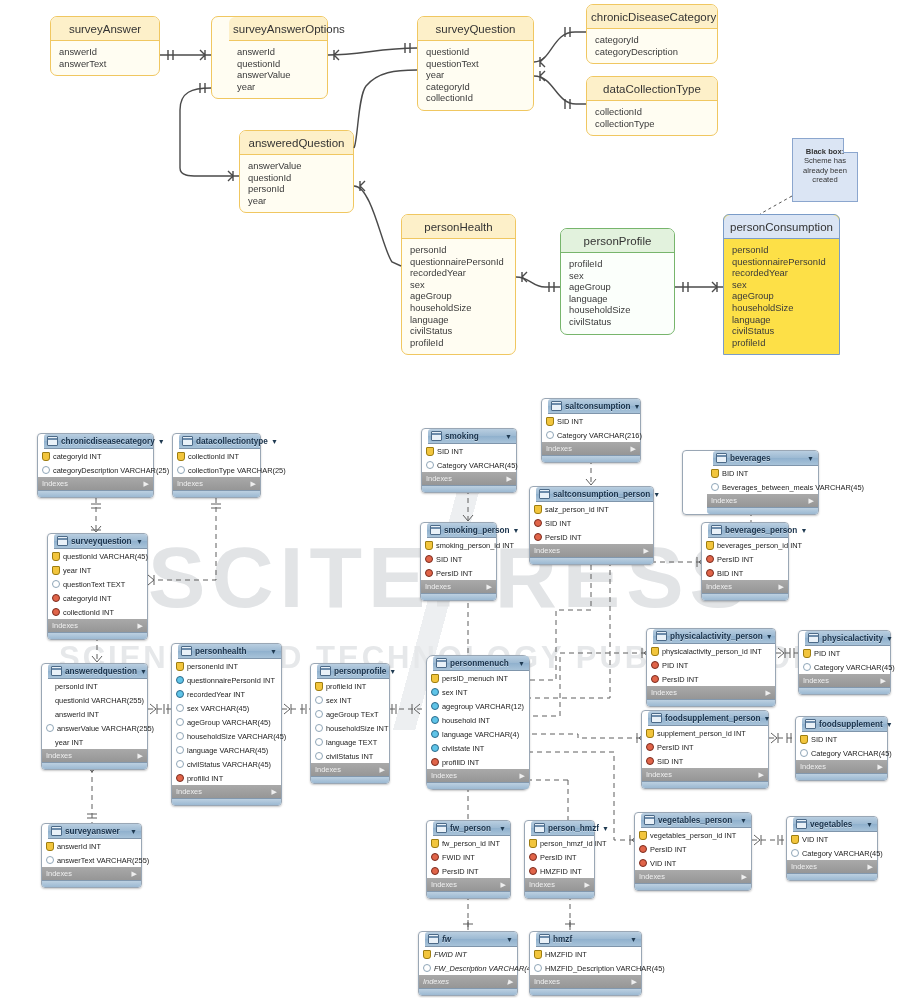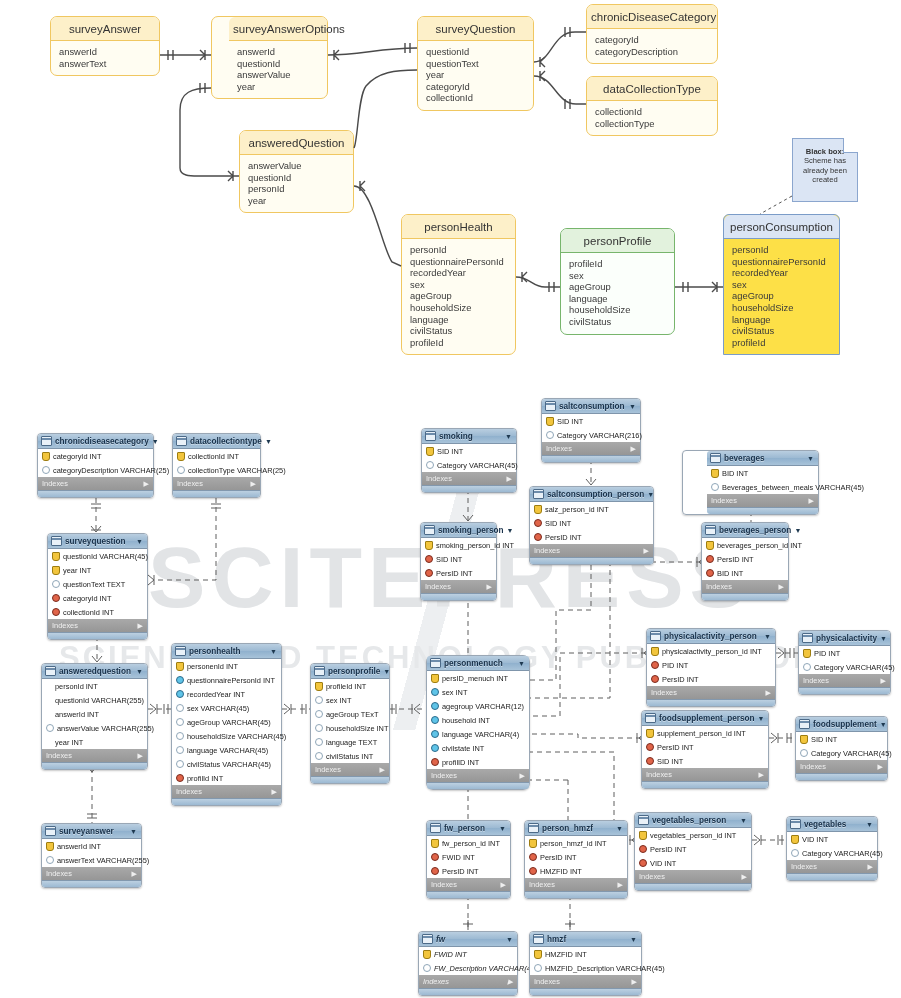--- a/index.html
+++ b/index.html
@@ -42,21 +42,21 @@
   #note-box .note-txt b{font-weight:bold;}
 
   
   #wb-diagram{position:absolute;left:0;top:380px;width:901px;height:618px;z-index:2;}
   .tbl{position:absolute;z-index:4;
        background:linear-gradient(#ffffff,#ffffff);
        border:1px solid #9aa7b5;border-radius:4px;
        box-shadow:0 1px 2px rgba(0,0,0,.22);box-sizing:border-box;}
   .tbl .t-head{height:14px;display:flex;align-items:center;gap:3px;padding:0 3px;
        background:linear-gradient(#b9cee0,#9dbad3 48%,#8fb0cd 50%,#a8c3d9);
-       border-radius:3px 3px 0 0;border-bottom:1px solid #7f95ab;}
+       border-radius:3px 3px 0 0;border-bottom:1px solid #7f95ab;margin-left:6px;}
   .tbl .t-ico{width:9px;height:8px;flex:0 0 auto;background:#e9f1f8;
        border:1px solid #4c6a88;border-radius:1px;position:relative;}
   .tbl .t-ico:before{content:"";position:absolute;left:0;right:0;top:1px;height:1.5px;background:#6d8cab;}
   .tbl .t-name{font-size:8.2px;font-weight:bold;color:#18314a;white-space:nowrap;
        text-shadow:0 1px 0 rgba(255,255,255,.5);flex:1 1 auto;}
   .tbl .t-caret{font-size:7px;color:#1e3950;flex:0 0 auto;padding-right:1px;}
   .tbl .t-cols{background:#fff;}
   .tbl .t-col{display:flex;align-items:center;gap:3px;padding:0 4px;height:14px;
        font-size:7.4px;color:#1b1b1b;white-space:nowrap;}
   .key{width:6px;height:7px;flex:0 0 auto;position:relative;}
@@ -890,21 +890,21 @@
           <span class="key fk"></span>
           <span>PersID INT</span>
         </div>
       </div>
       <div class="t-idx">
         <span>Indexes</span>
         <span class="arrow">▶</span>
       </div>
       <div class="t-foot"></div>
     </div>
-    <div class="tbl" style="left: 524px; top: 440px; width: 104px;">
+    <div class="tbl" style="left: 524px; top: 440px; width: 71px;">
       <div class="t-head">
         <span class="t-ico"></span>
         <span class="t-name">person_hmzf</span>
         <span class="t-caret">▼</span>
       </div>
       <div class="t-cols">
         <div class="t-col">
           <span class="key pk"></span>
           <span>person_hmzf_id INT</span>
         </div>

